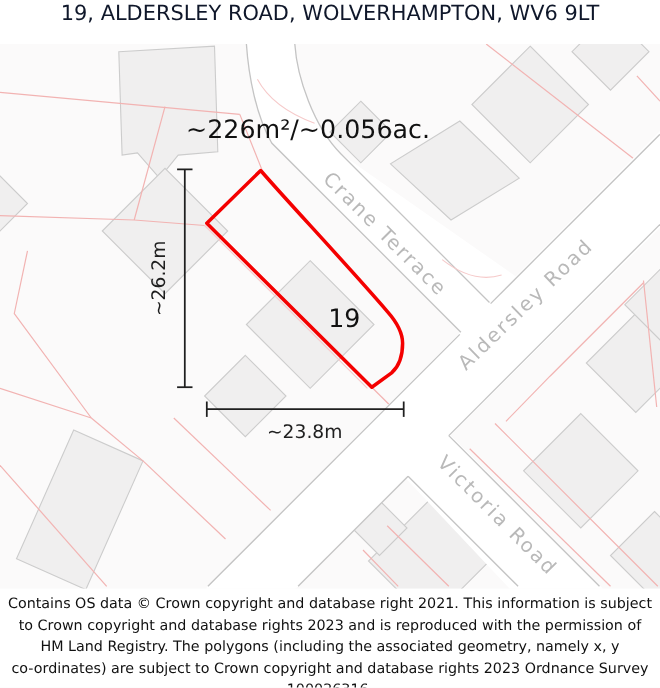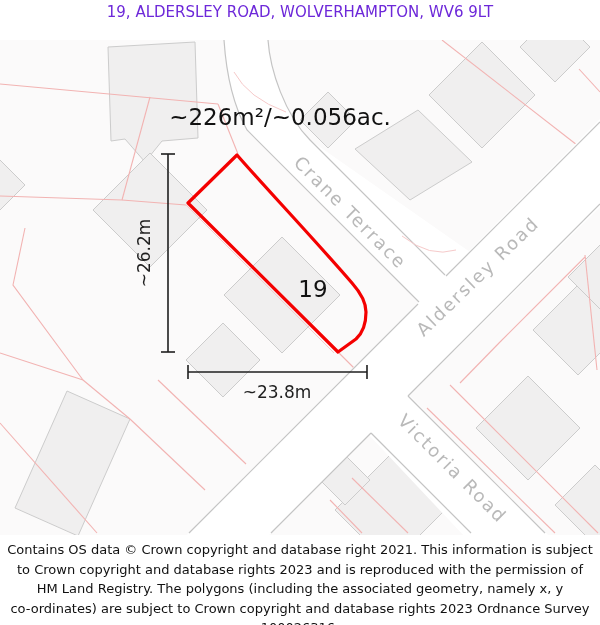--- a/index.html
+++ b/index.html
@@ -12,23 +12,23 @@
   }
   .header{
     height:40px;
     text-align:center;
     padding-top:4px;
     box-sizing:border-box;
     background:#ffffff;
   }
   .header .title{
     margin:0;
-    font-size:15px;
+    font-size:19px;
     line-height:17px;
-    color:#6d28d9;
+    color:#0f172a;
   }
   .header .subtitle{
     margin:0;
     font-size:13.5px;
     line-height:17px;
     color:#111;
   }
   .map-wrap{
     width:600px;height:495px;
     position:relative;

